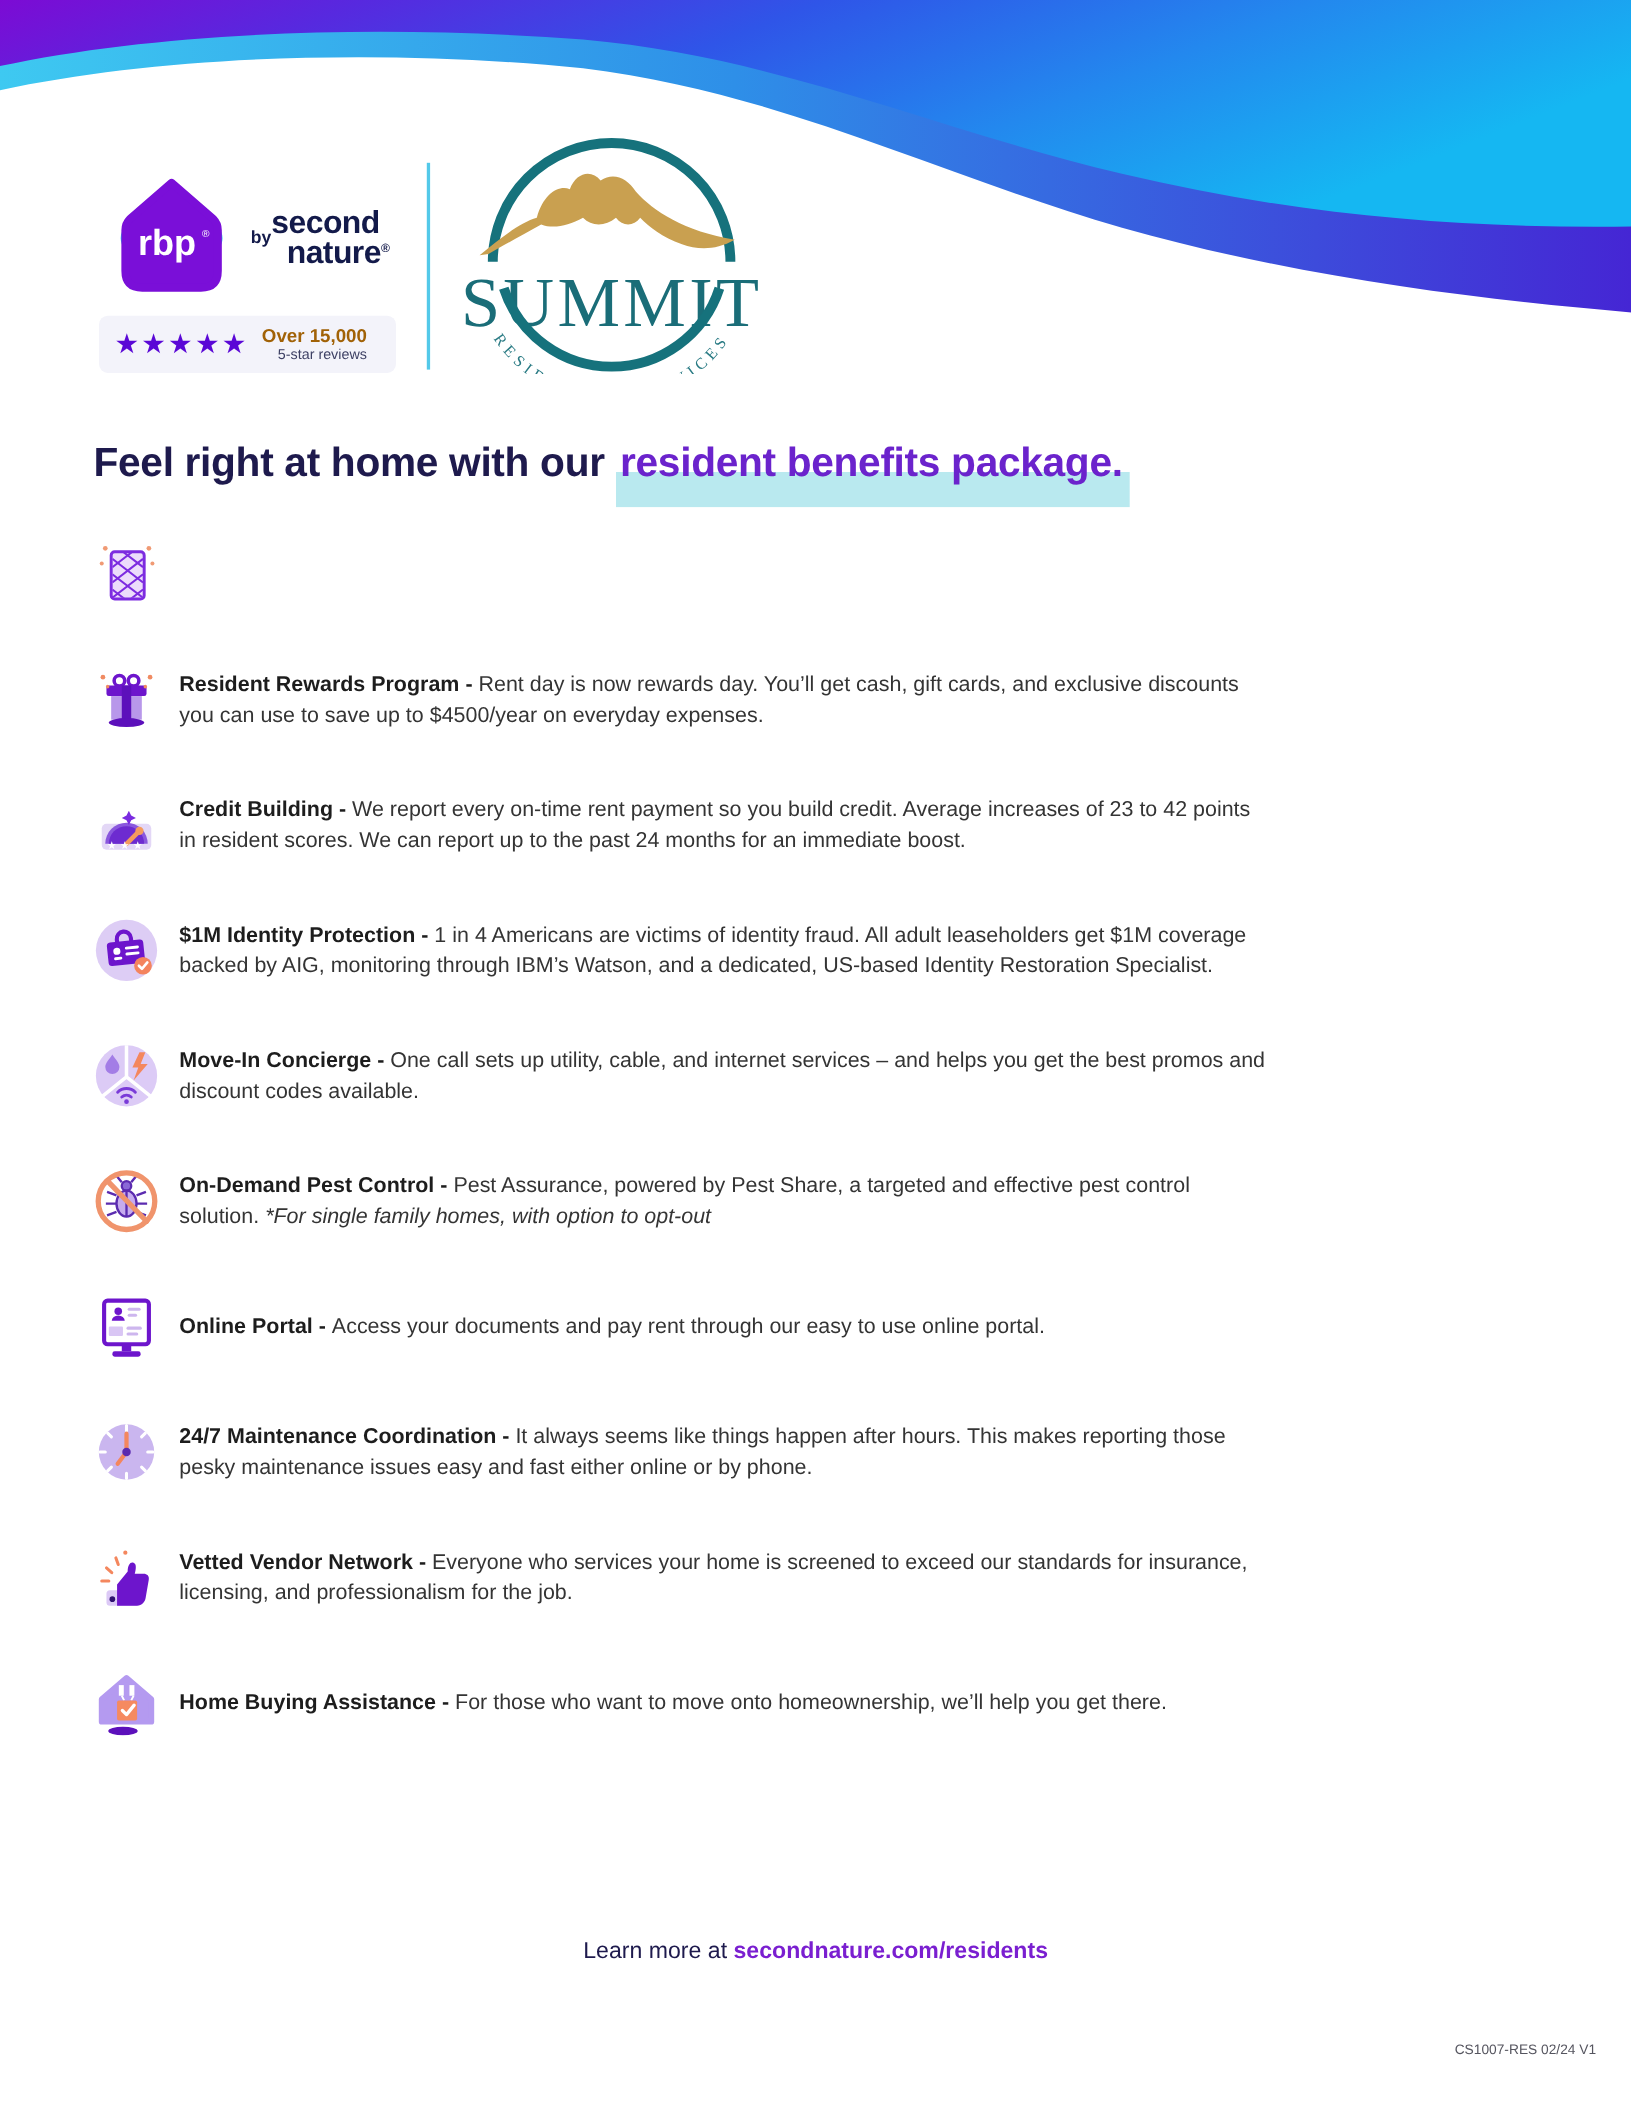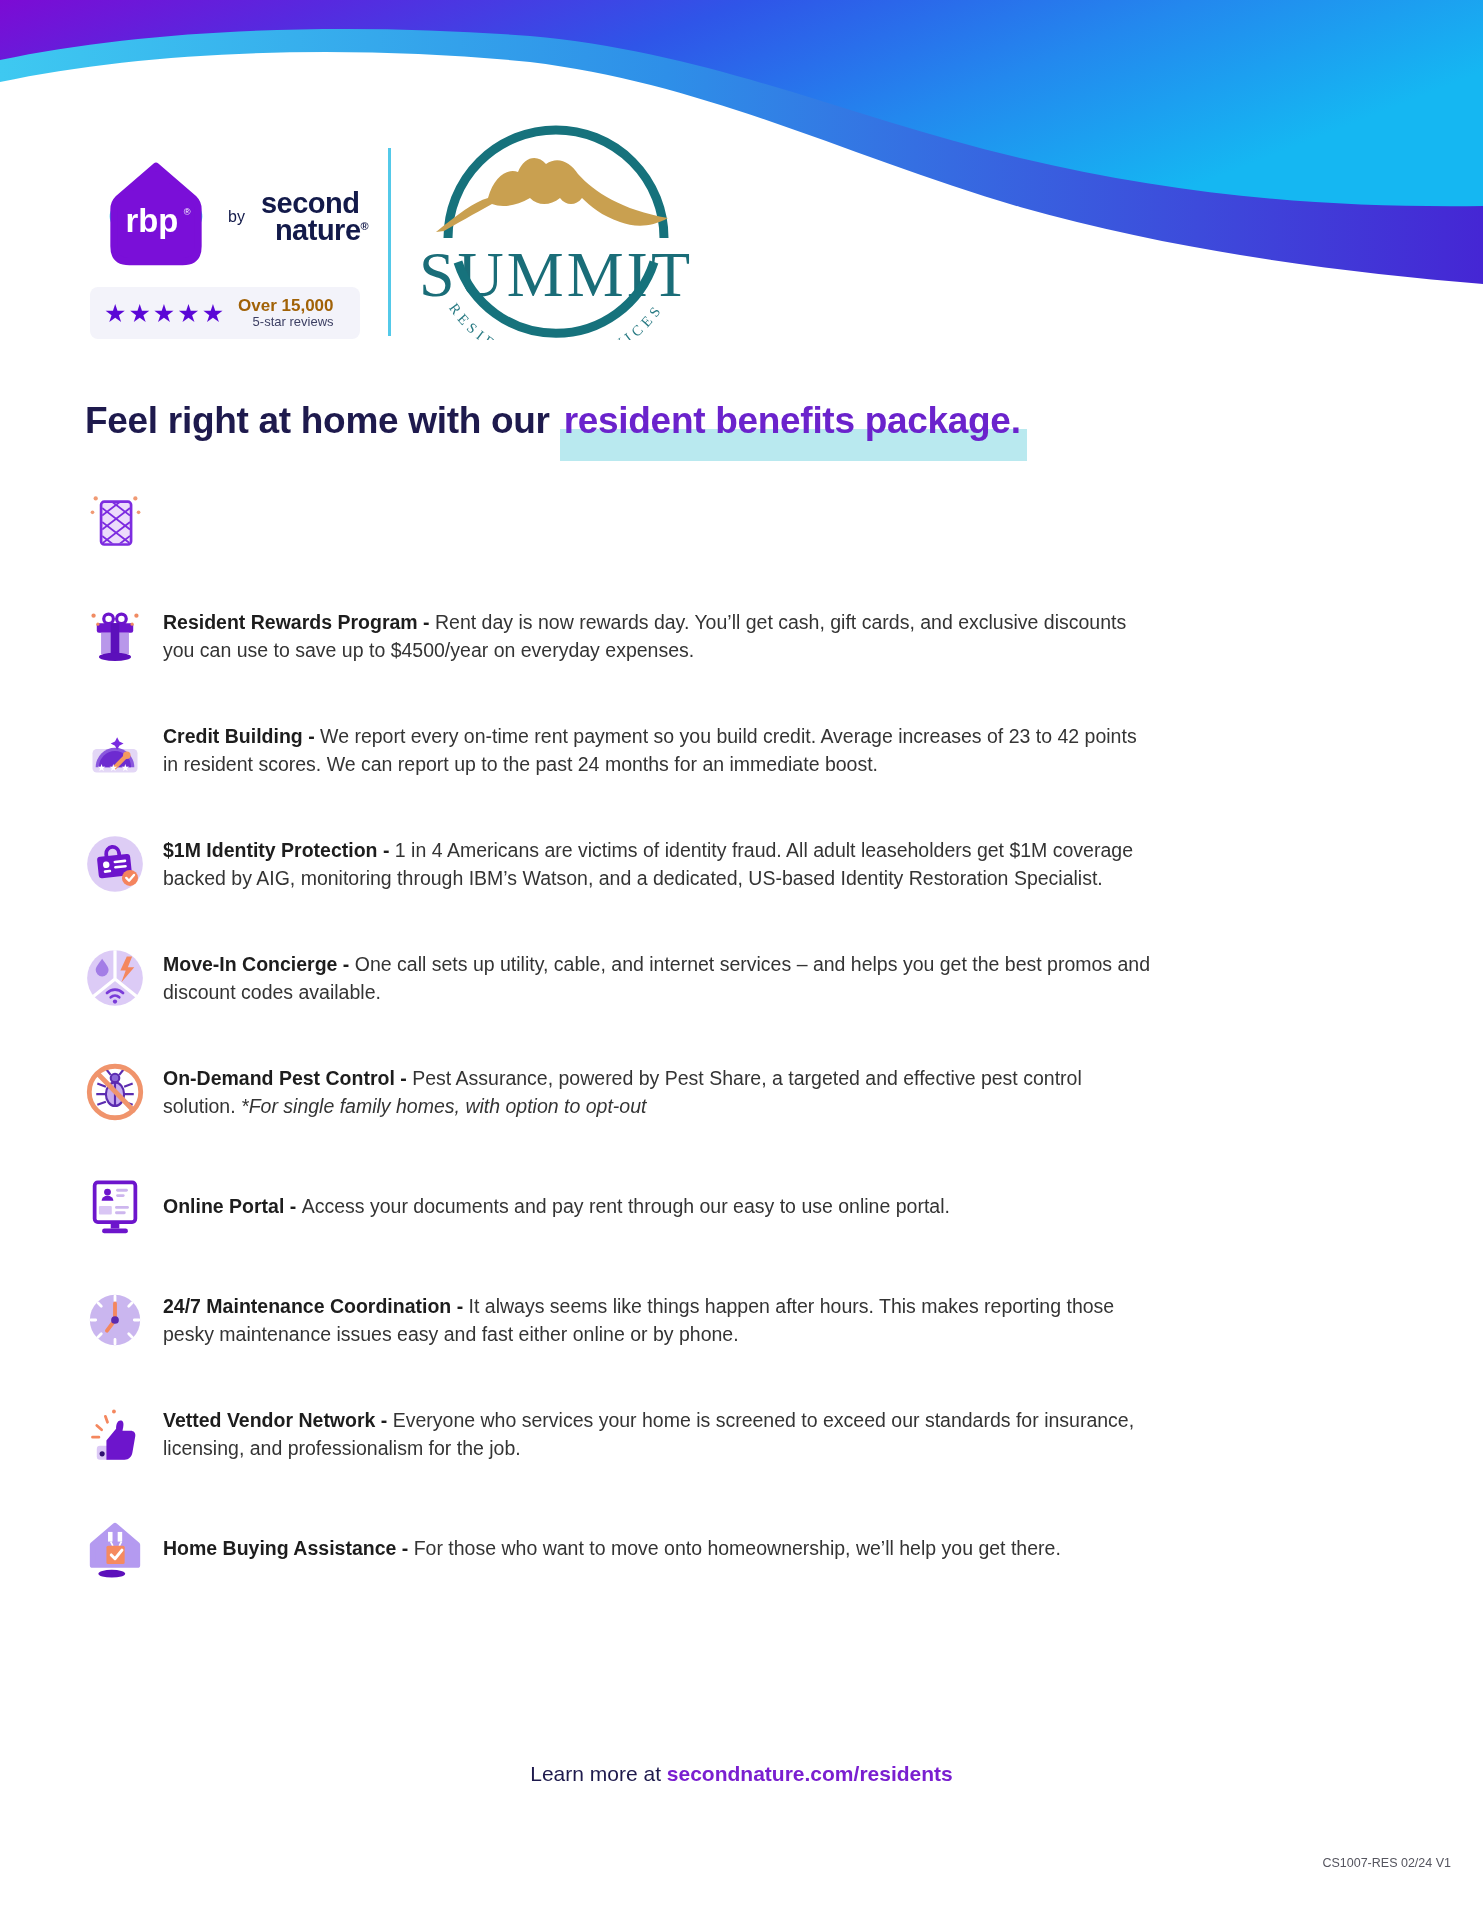--- a/index.html
+++ b/index.html
@@ -7,21 +7,21 @@
   .page {
     position:relative; width:1483px; height:1920px; margin:0 auto;
     background:#ffffff; overflow:hidden;
     font-family:"Liberation Sans", sans-serif; color:#333;
   }
   .wave { position:absolute; top:0; left:0; width:1483px; height:300px; }
 
   
   .rbp-badge { position:absolute; left:98px; top:158px; width:116px; height:118px; }
   .byline { position:absolute; left:228px; top:190px; color:#131a4a; }
-  .byline .by { font-size:16px; font-weight:400; vertical-align:18px; margin-right:16px; }
+  .byline .by { font-size:16px; font-weight:700; vertical-align:18px; margin-right:0; }
   .sn { display:inline-block; font-weight:800; font-size:29px; line-height:0.92; letter-spacing:-0.5px; }
   .sn .l2 { margin-left:14px; }
   .sn .reg { font-size:11px; vertical-align:10px; font-weight:700; }
   .divider { position:absolute; left:388px; top:148px; width:3px; height:188px; background:#53c9e9; }
   .summit { position:absolute; left:398px; top:110px; width:316px; height:230px; }
 
   .reviews {
     position:absolute; left:90px; top:287px; width:270px; height:52px;
     background:#f3f3fa; border-radius:8px; display:flex; align-items:center;
     padding:0 14px; gap:12px;

